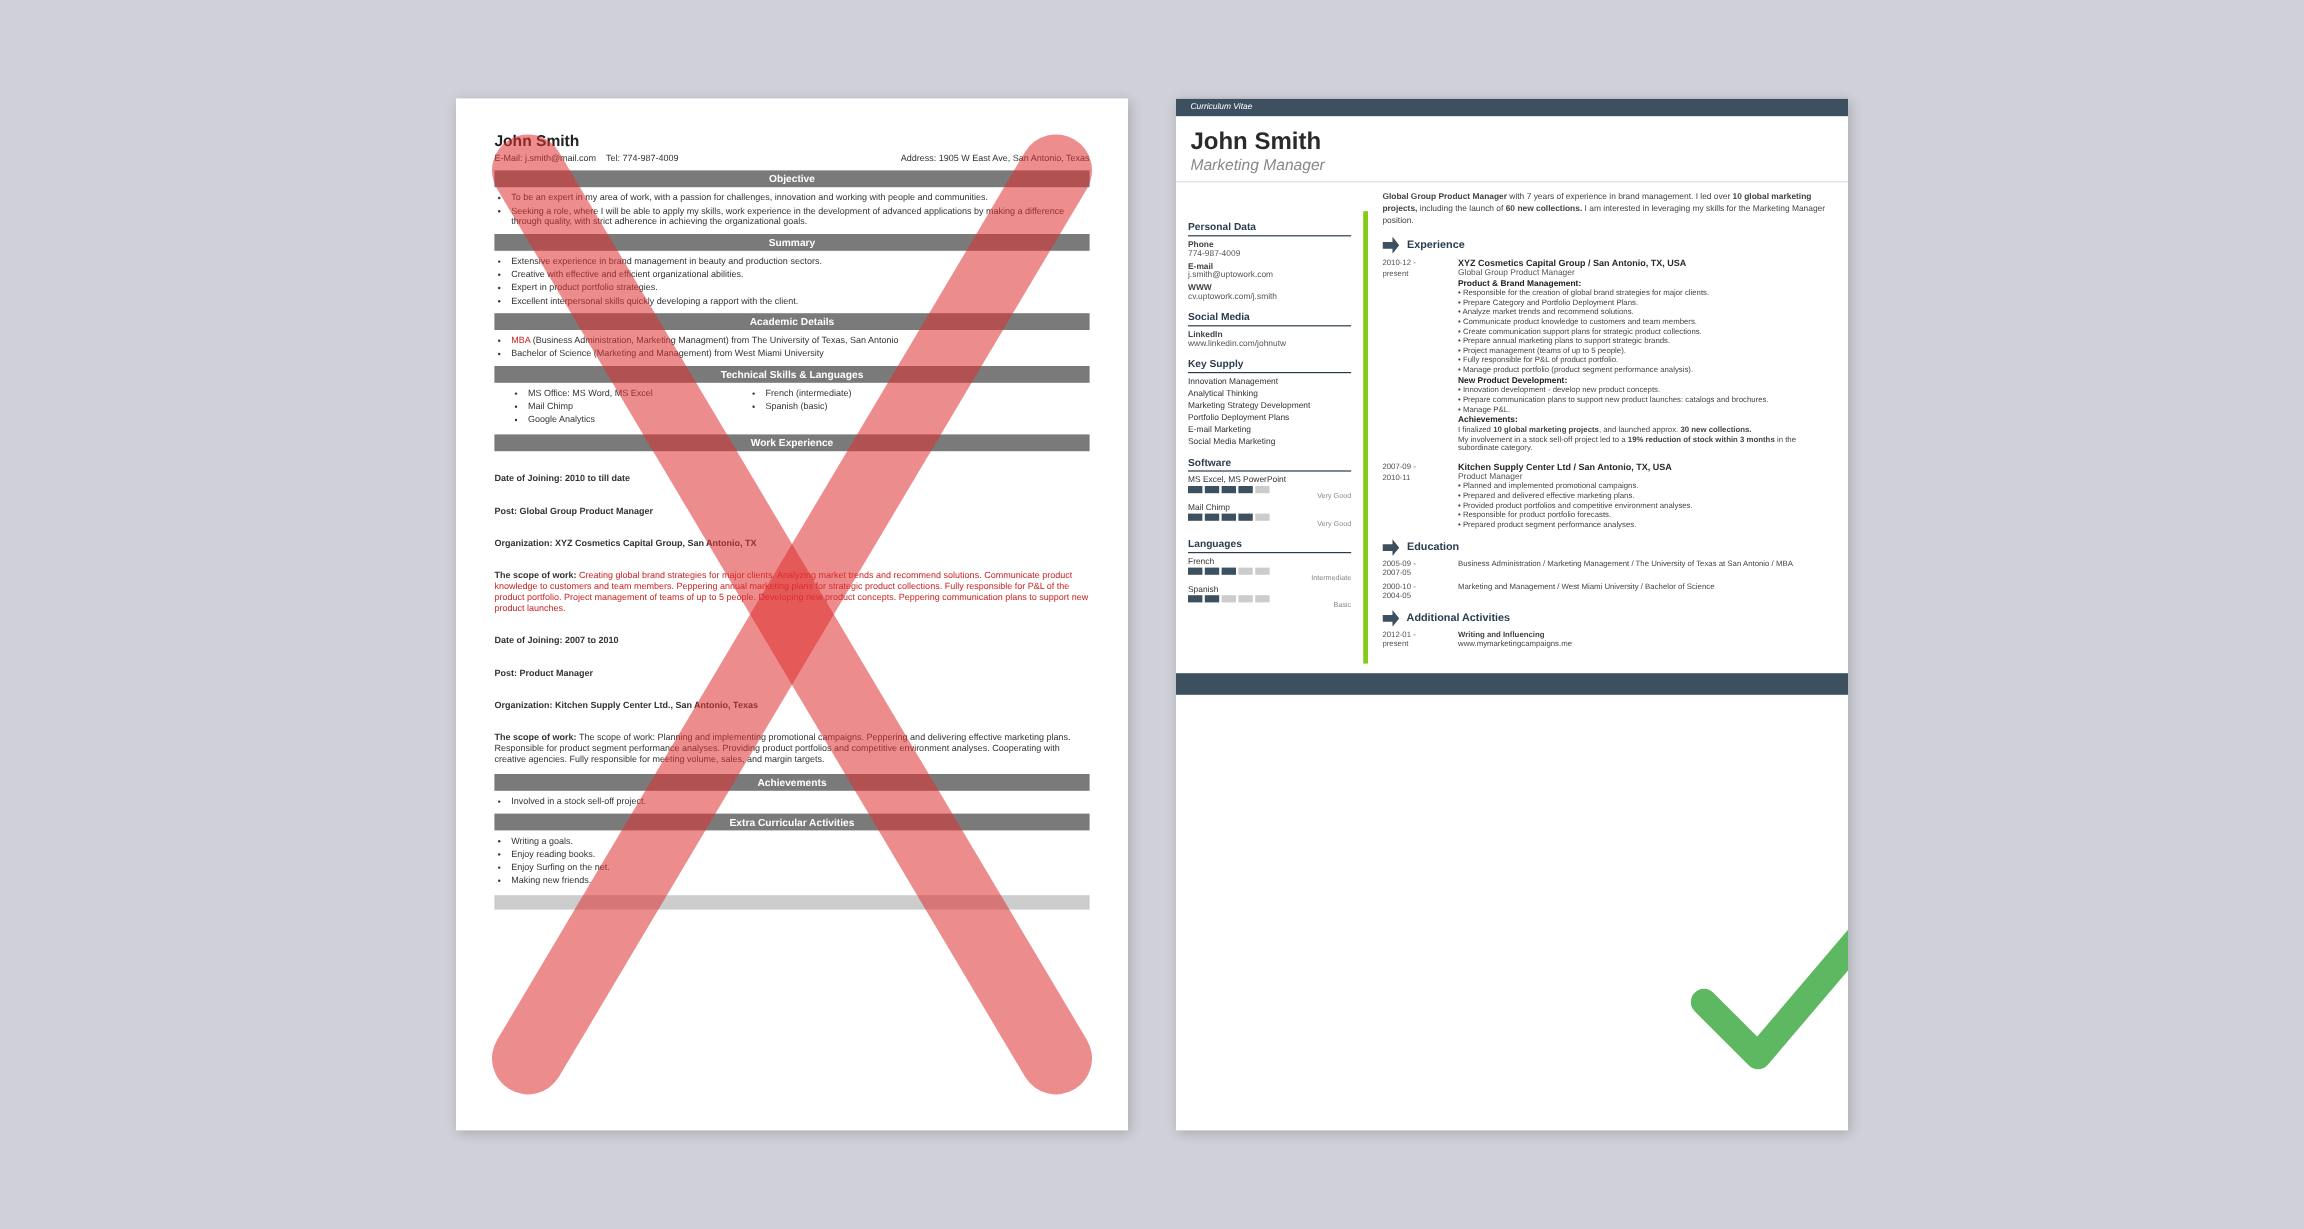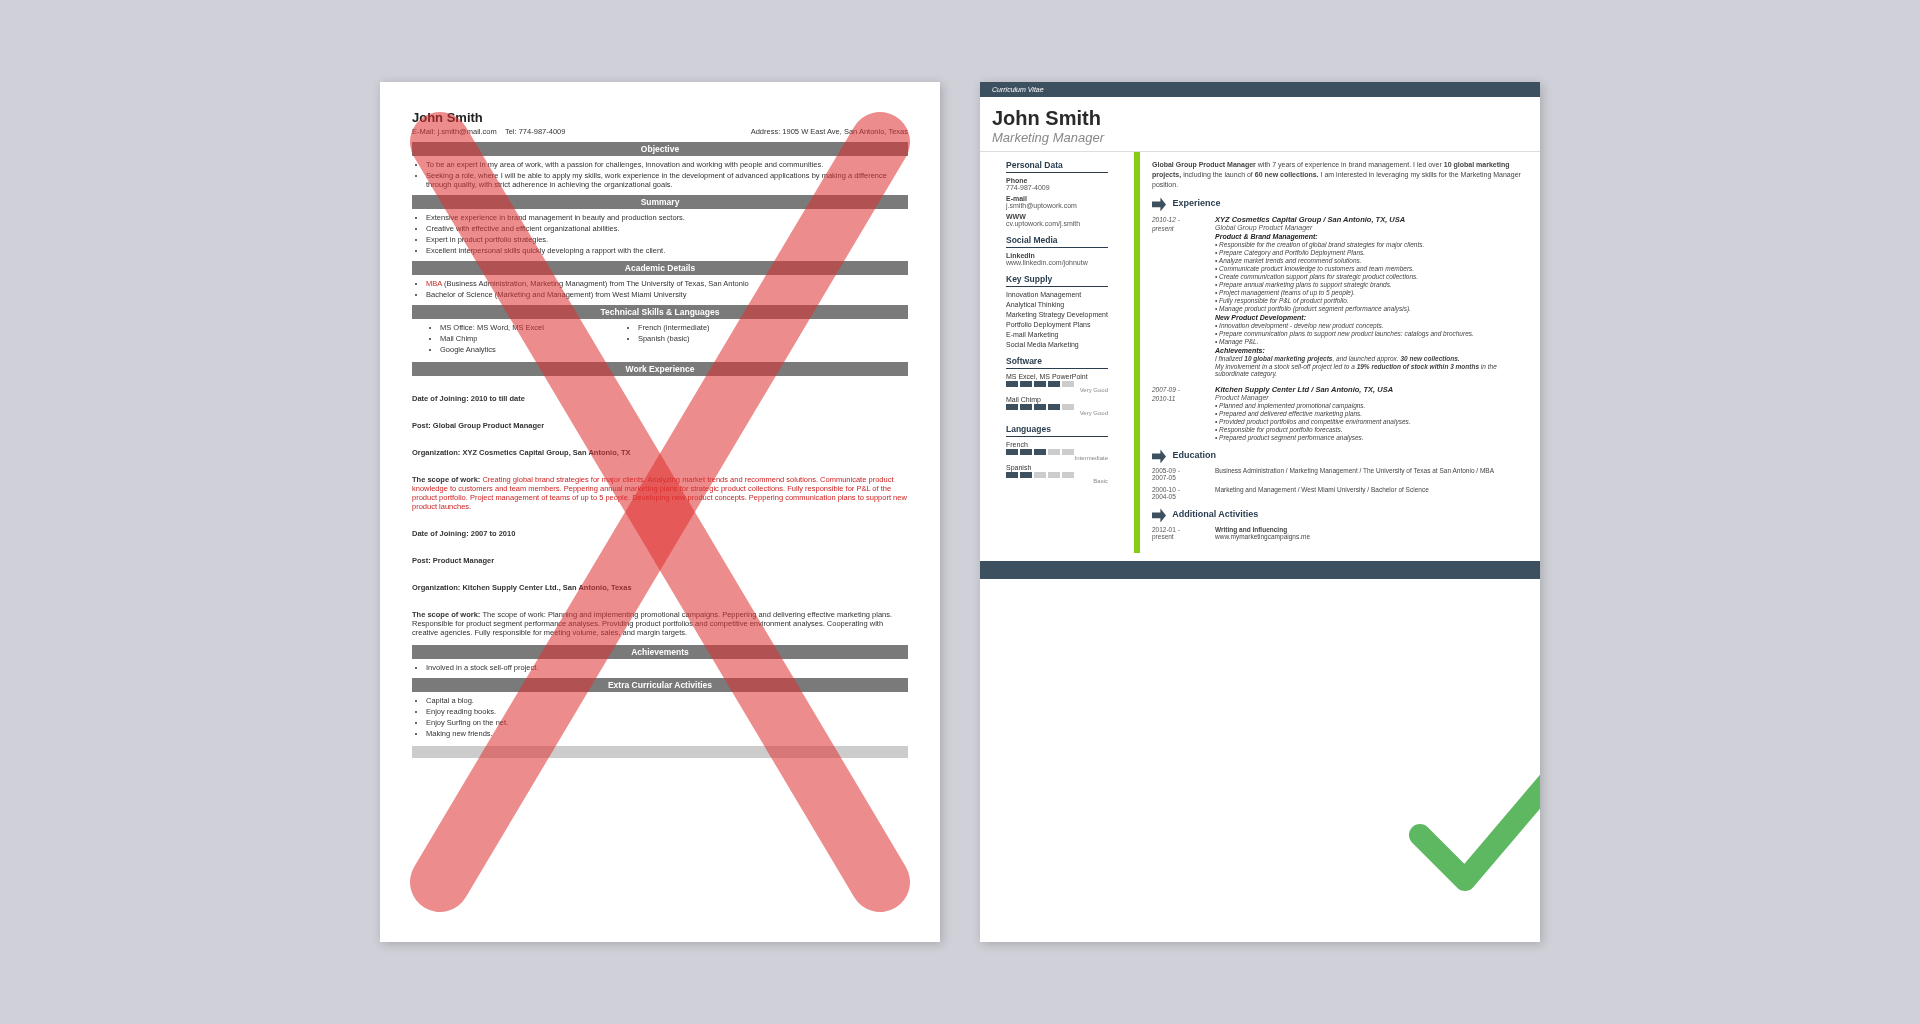--- a/index.html
+++ b/index.html
@@ -127,22 +127,23 @@
       font-size: 13px;
       color: #888;
       font-style: italic;
     }
     .resume-right .body-grid {
       display: grid;
       grid-template-columns: 160px 1fr;
       gap: 0;
     }
     .resume-right .left-col {
-      padding: 8px 26px;
-      border-right: 6px solid #84cc16;
+      padding: 8px 10px;
+      border-right: 4px solid #84cc16;
+      margin-top: 24px;
     }
     .resume-right .right-col {
       padding: 8px 12px;
     }
     .resume-right .col-section-title {
       font-size: 8.5px;
       font-weight: bold;
       color: #2a3d50;
       border-bottom: 1.5px solid #2a3d50;
       padding-bottom: 2px;
@@ -194,21 +195,20 @@
       width: 12px;
       height: 6px;
       background: #3d5060;
     }
     .resume-right .lang-bar .bar.empty {
       background: #ccc;
     }
     
     .resume-right .exp-entry {
       margin-bottom: 8px;
-      font-style: italic;
     }
     .resume-right .exp-header {
       display: flex;
       gap: 8px;
       align-items: flex-start;
     }
     .resume-right .exp-dates {
       font-size: 6.5px;
       color: #555;
       min-width: 55px;
@@ -351,21 +351,21 @@
       <p><span class="field-label">The scope of work: </span><span>The scope of work: Planning and implementing promotional campaigns. Peppering and delivering effective marketing plans. Responsible for product segment performance analyses. Providing product portfolios and competitive environment analyses. Cooperating with creative agencies. Fully responsible for meeting volume, sales, and margin targets.</span></p>
     </div>
 
     <div class="section-title">Achievements</div>
     <ul>
       <li>Involved in a stock sell-off project.</li>
     </ul>
 
     <div class="section-title">Extra Curricular Activities</div>
     <ul>
-      <li>Capital a blog.</li>
+      <li>Writing a goals.</li>
       <li>Enjoy reading books.</li>
       <li>Enjoy Surfing on the net.</li>
       <li>Making new friends.</li>
     </ul>
     <div style="height:12px; background:#ccc; margin-top:8px;"></div>
   </div>
 
   <div class="resume-right">
 
     <div class="check-overlay">

